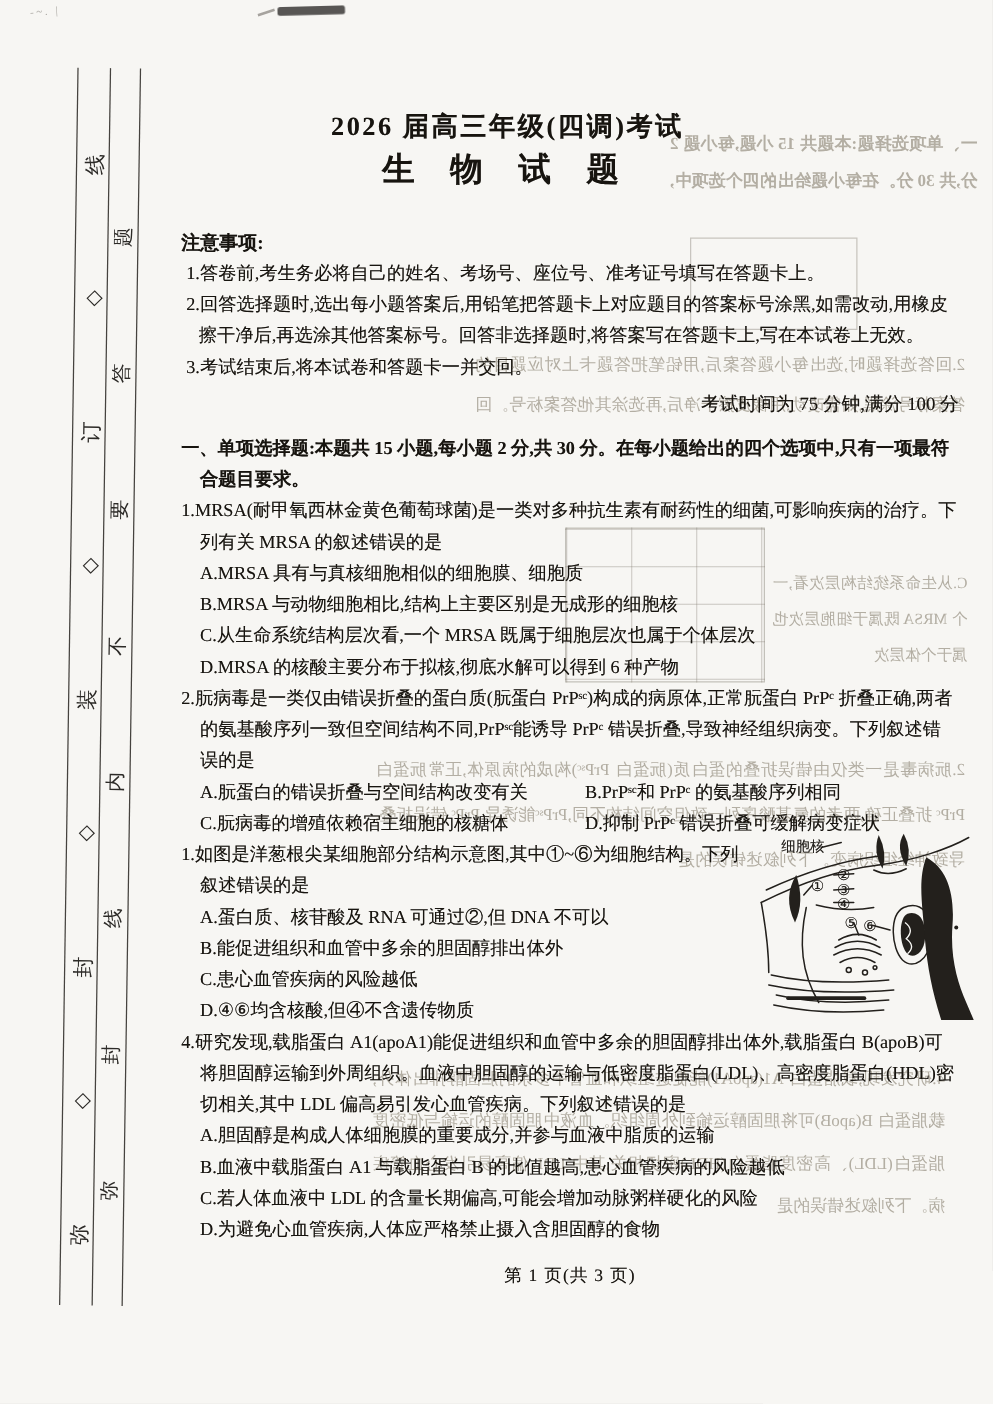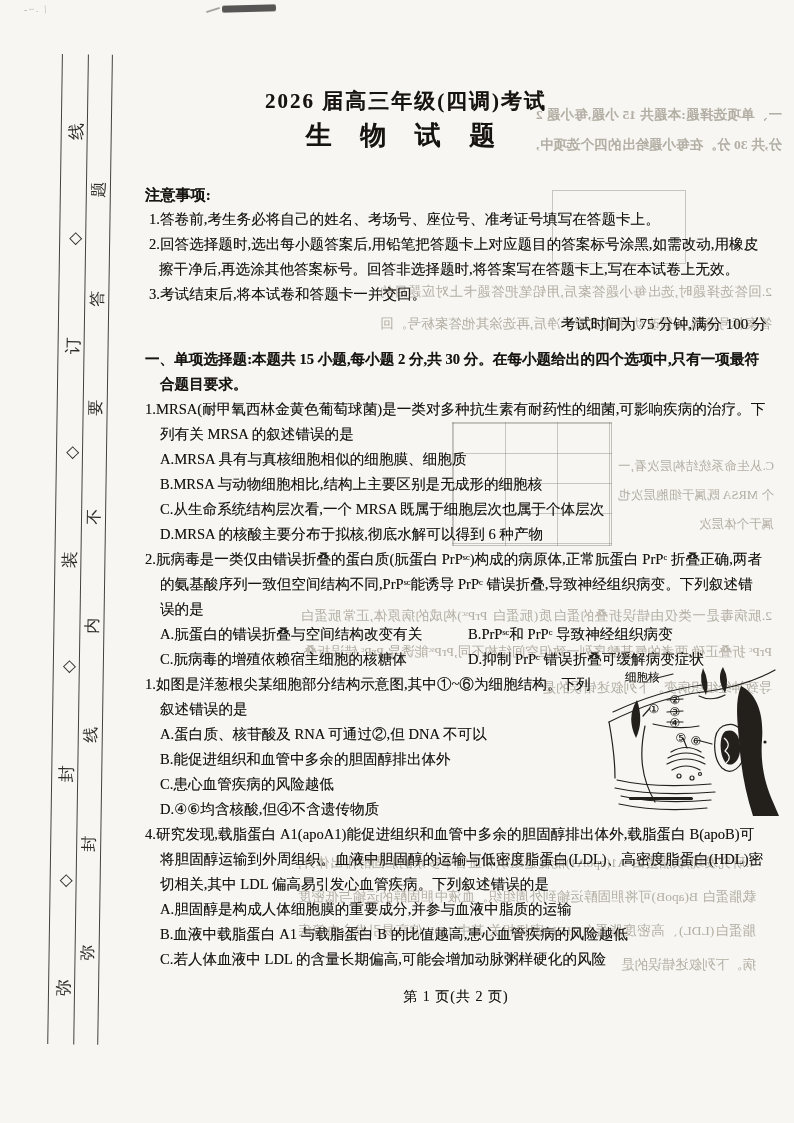--- a/index.html
+++ b/index.html
@@ -122,21 +122,21 @@
       <p class="opt">A.MRSA 具有与真核细胞相似的细胞膜、细胞质</p>
       <p class="opt">B.MRSA 与动物细胞相比,结构上主要区别是无成形的细胞核</p>
       <p class="opt">C.从生命系统结构层次看,一个 MRSA 既属于细胞层次也属于个体层次</p>
       <p class="opt">D.MRSA 的核酸主要分布于拟核,彻底水解可以得到 6 种产物</p>
     </div>
 
     <div class="question">
       <p class="stem">2.朊病毒是一类仅由错误折叠的蛋白质(朊蛋白 PrPˢᶜ)构成的病原体,正常朊蛋白 PrPᶜ 折叠正确,两者的氨基酸序列一致但空间结构不同,PrPˢᶜ能诱导 PrPᶜ 错误折叠,导致神经组织病变。下列叙述错误的是</p>
       <div class="opts2">
         <p class="opt">A.朊蛋白的错误折叠与空间结构改变有关</p>
-        <p class="opt">B.PrPˢᶜ和 PrPᶜ 导致神经组织病变</p>
+        <p class="opt">B.PrPˢᶜ和 PrPᶜ 的氨基酸序列相同</p>
         <p class="opt">C.朊病毒的增殖依赖宿主细胞的核糖体</p>
         <p class="opt">D.抑制 PrPᶜ 错误折叠可缓解病变症状</p>
       </div>
     </div>
 
     <div class="question">
       <div class="figure">
         <svg viewBox="0 0 176 150" width="176" height="150">
 
           <text x="18" y="15" font-size="11.5" fill="#23201c">细胞核</text>
@@ -206,17 +206,18 @@
       <p class="opt">B.能促进组织和血管中多余的胆固醇排出体外</p>
       <p class="opt">C.患心血管疾病的风险越低</p>
       <p class="opt">D.④⑥均含核酸,但④不含遗传物质</p>
     </div>
 
     <div class="question">
       <p class="stem">4.研究发现,载脂蛋白 A1(apoA1)能促进组织和血管中多余的胆固醇排出体外,载脂蛋白 B(apoB)可将胆固醇运输到外周组织。血液中胆固醇的运输与低密度脂蛋白(LDL)、高密度脂蛋白(HDL)密切相关,其中 LDL 偏高易引发心血管疾病。下列叙述错误的是</p>
       <p class="opt">A.胆固醇是构成人体细胞膜的重要成分,并参与血液中脂质的运输</p>
       <p class="opt">B.血液中载脂蛋白 A1 与载脂蛋白 B 的比值越高,患心血管疾病的风险越低</p>
       <p class="opt">C.若人体血液中 LDL 的含量长期偏高,可能会增加动脉粥样硬化的风险</p>
-    </div>
-
-    <div class="footer">第 1 页(共 2 页)</div>
+      <p class="opt">D.为避免心血管疾病,人体应严格禁止摄入含胆固醇的食物</p>
+    </div>
+
+    <div class="footer">第 1 页(共 3 页)</div>
   </div>
 </div>
 
 </body></html>

